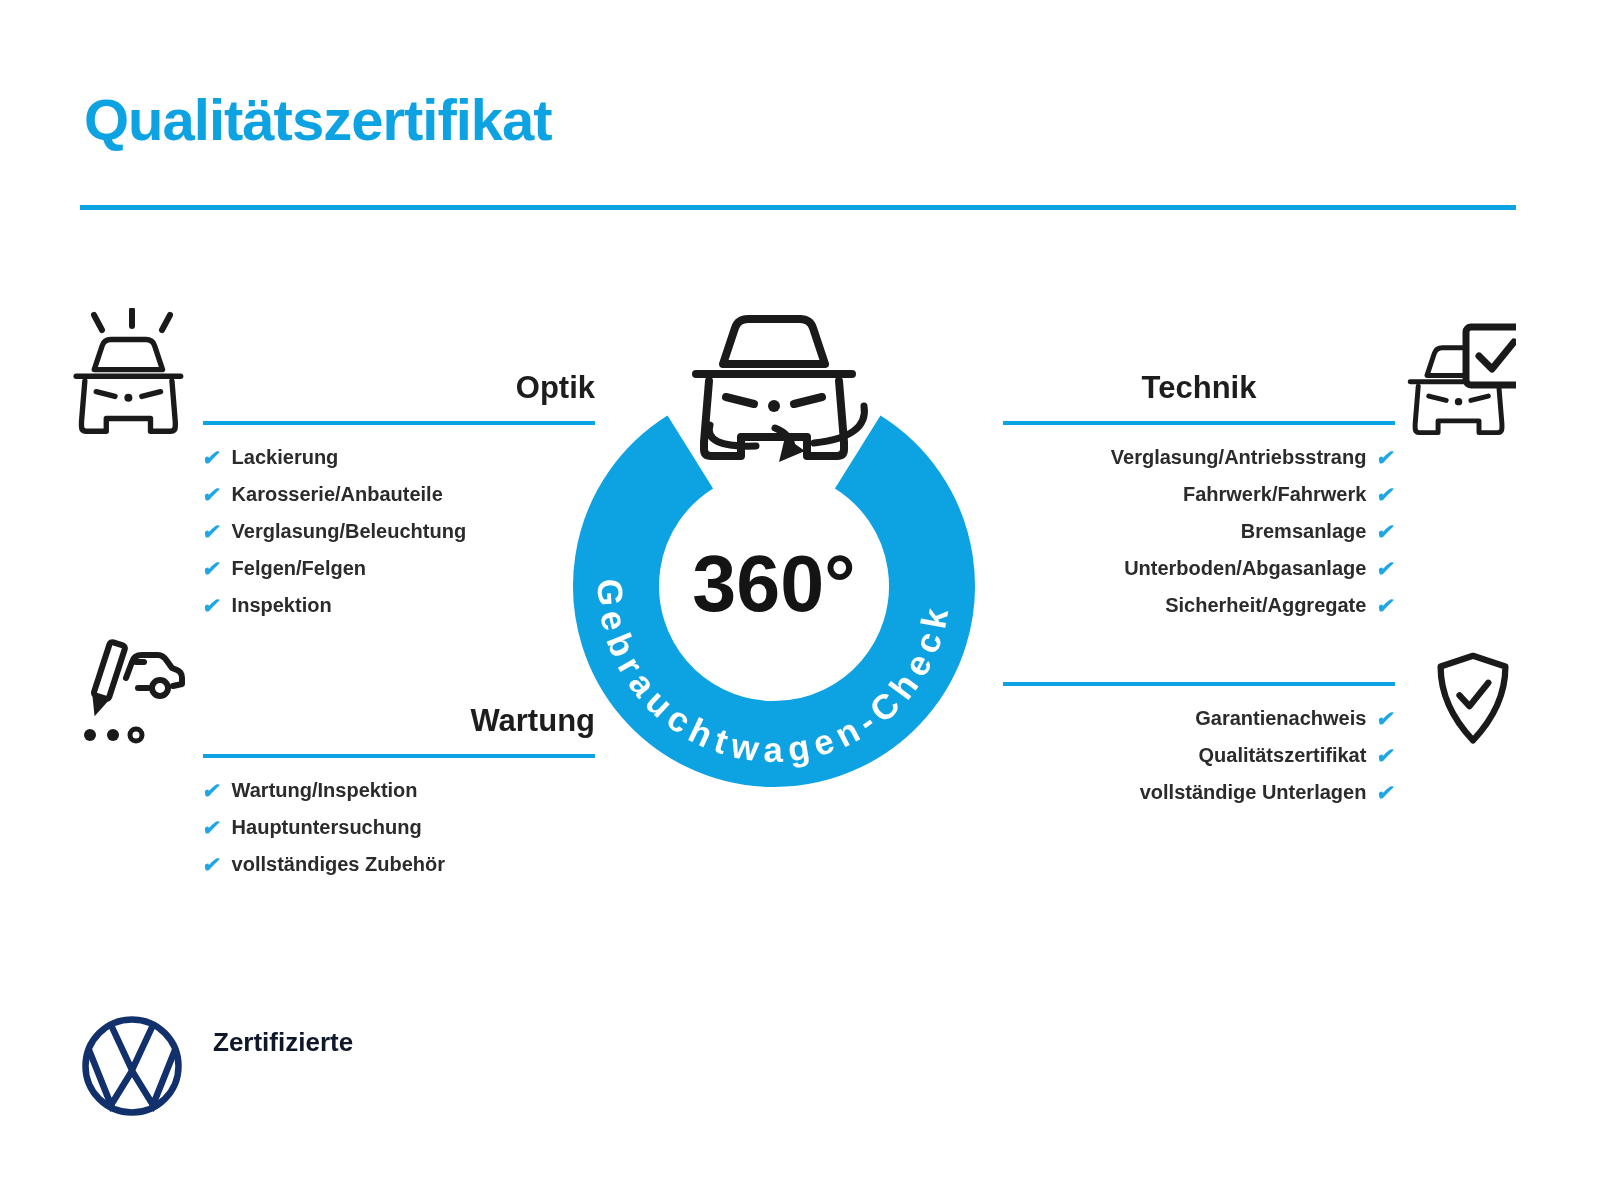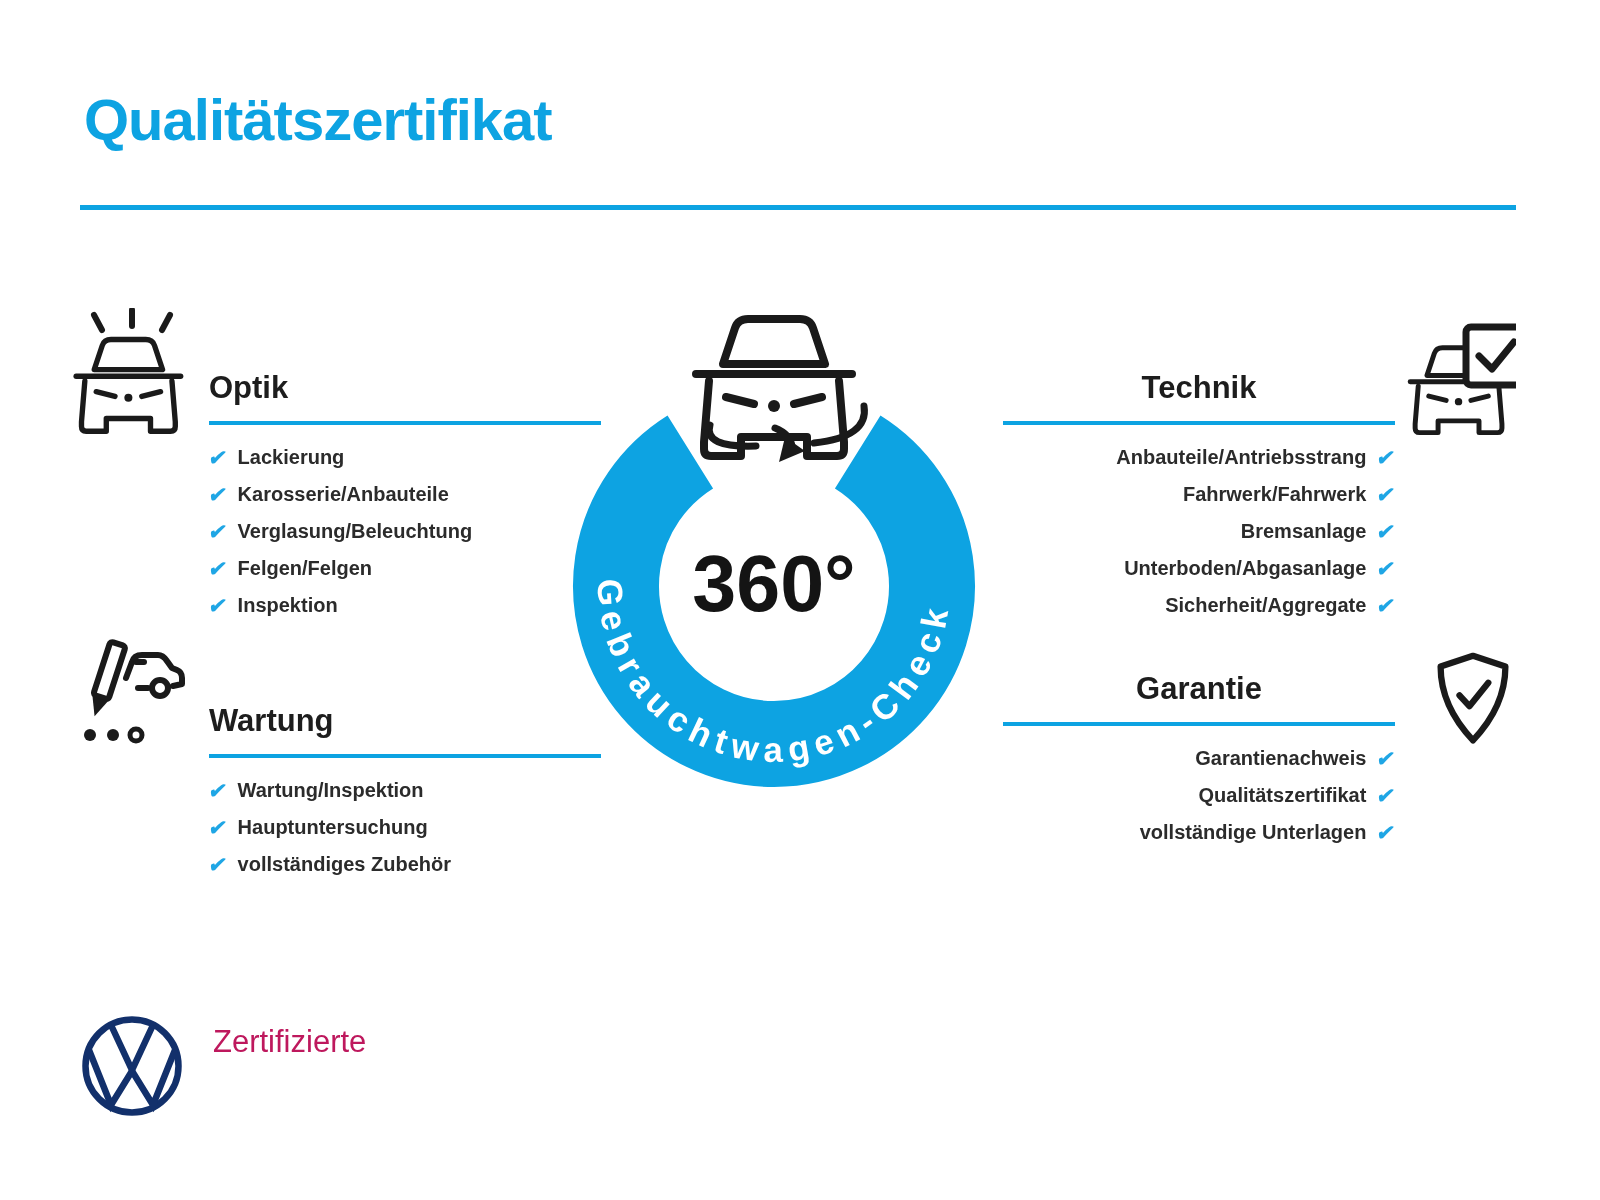--- a/index.html
+++ b/index.html
@@ -22,37 +22,37 @@
   .sec-rule{height:4px;background:#0DA3E2;margin-top:13px;}
   .sec ul{list-style:none;margin:14px 0 0 0;padding:0;}
   .sec .row{
     display:flex;align-items:center;height:37px;gap:11px;
     font-size:20px;font-weight:700;color:#2B2B2B;
   }
   .check{
     color:#1FA6E5;font-size:21px;font-weight:700;
     display:inline-block;transform:skewX(-10deg);
   }
-  .sec.left{left:209px;text-align:left;}
+  .sec.left{left:203px;text-align:right;}
   .sec.right{left:1003px;text-align:center;}
   .sec.right .row{flex-direction:row-reverse;}
   .corner-icon{position:absolute;}
   .badge{position:absolute;left:557px;top:284px;}
   .ring-label{
     font-family:"Liberation Sans",sans-serif;
     font-size:35px;font-weight:700;fill:#ffffff;letter-spacing:7px;
   }
   .degrees{
     font-family:"Liberation Sans",sans-serif;
     font-size:79px;font-weight:700;fill:#141414;
   }
   .footer-logo{position:absolute;left:80px;top:1014px;}
   .brand-text{
     position:absolute;left:213px;top:1019px;
-    font-size:31px;font-weight:400;color:#be185d;line-height:46px;
+    font-size:26px;font-weight:700;color:#0f172a;line-height:46px;
   }
   .hidden-defs{position:absolute;width:0;height:0;overflow:hidden;}
 </style>
 </head>
 <body>
 
 <div class="page">
 
   <svg class="hidden-defs" aria-hidden="true">
     <defs>
@@ -157,21 +157,21 @@
     <path d="M 77 34 L 90 47 L 112 20" fill="none" stroke="#1a1a1a" stroke-width="7" stroke-linecap="round" stroke-linejoin="round"></path>
   </svg>
 
   <section class="sec right" style="top:368px;">
     <h2>Technik</h2>
     <div class="sec-rule"></div>
     <ul>
 
         <li class="row">
           <span class="check">✔</span>
-          <span>Anbauteile/Antriebsstrang</span>
+          <span>Verglasung/Antriebsstrang</span>
         </li>
 
         <li class="row">
           <span class="check">✔</span>
           <span>Fahrwerk/Fahrwerk</span>
         </li>
 
         <li class="row">
           <span class="check">✔</span>
           <span>Bremsanlage</span>
@@ -188,21 +188,20 @@
         </li>
       </ul>
   </section>
 
   <svg class="corner-icon" style="left:1428px;top:648px;" width="90" height="102" viewBox="0 0 100 112">
     <path d="M 50 8 L 86 20 Q 86 64 50 102 Q 14 64 14 20 Z" fill="none" stroke="#1a1a1a" stroke-width="7" stroke-linejoin="round"></path>
     <path d="M 35 52 L 46 64 L 67 38" fill="none" stroke="#1a1a1a" stroke-width="7" stroke-linecap="round" stroke-linejoin="round"></path>
   </svg>
 
   <section class="sec right" style="top:669px;">
-    <h2>Garantie</h2>
     <div class="sec-rule"></div>
     <ul>
 
         <li class="row">
           <span class="check">✔</span>
           <span>Garantienachweis</span>
         </li>
 
         <li class="row">
           <span class="check">✔</span>

